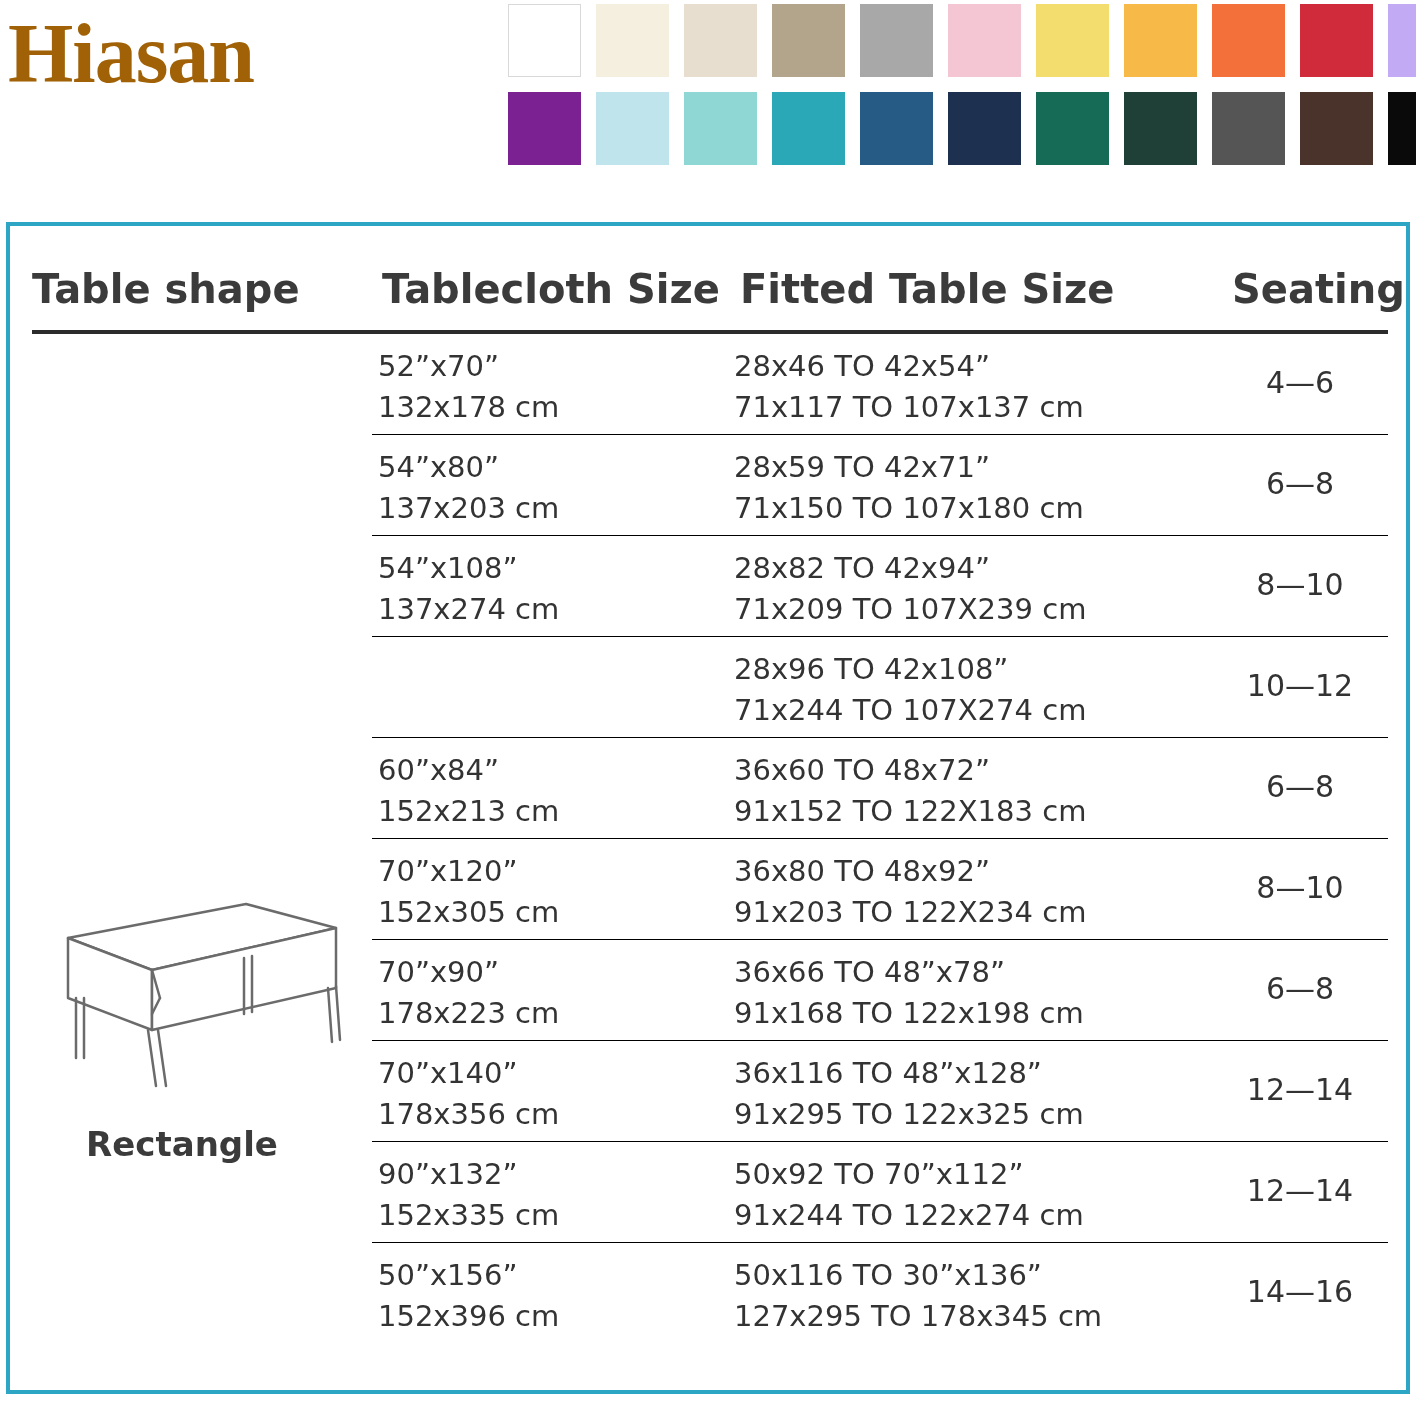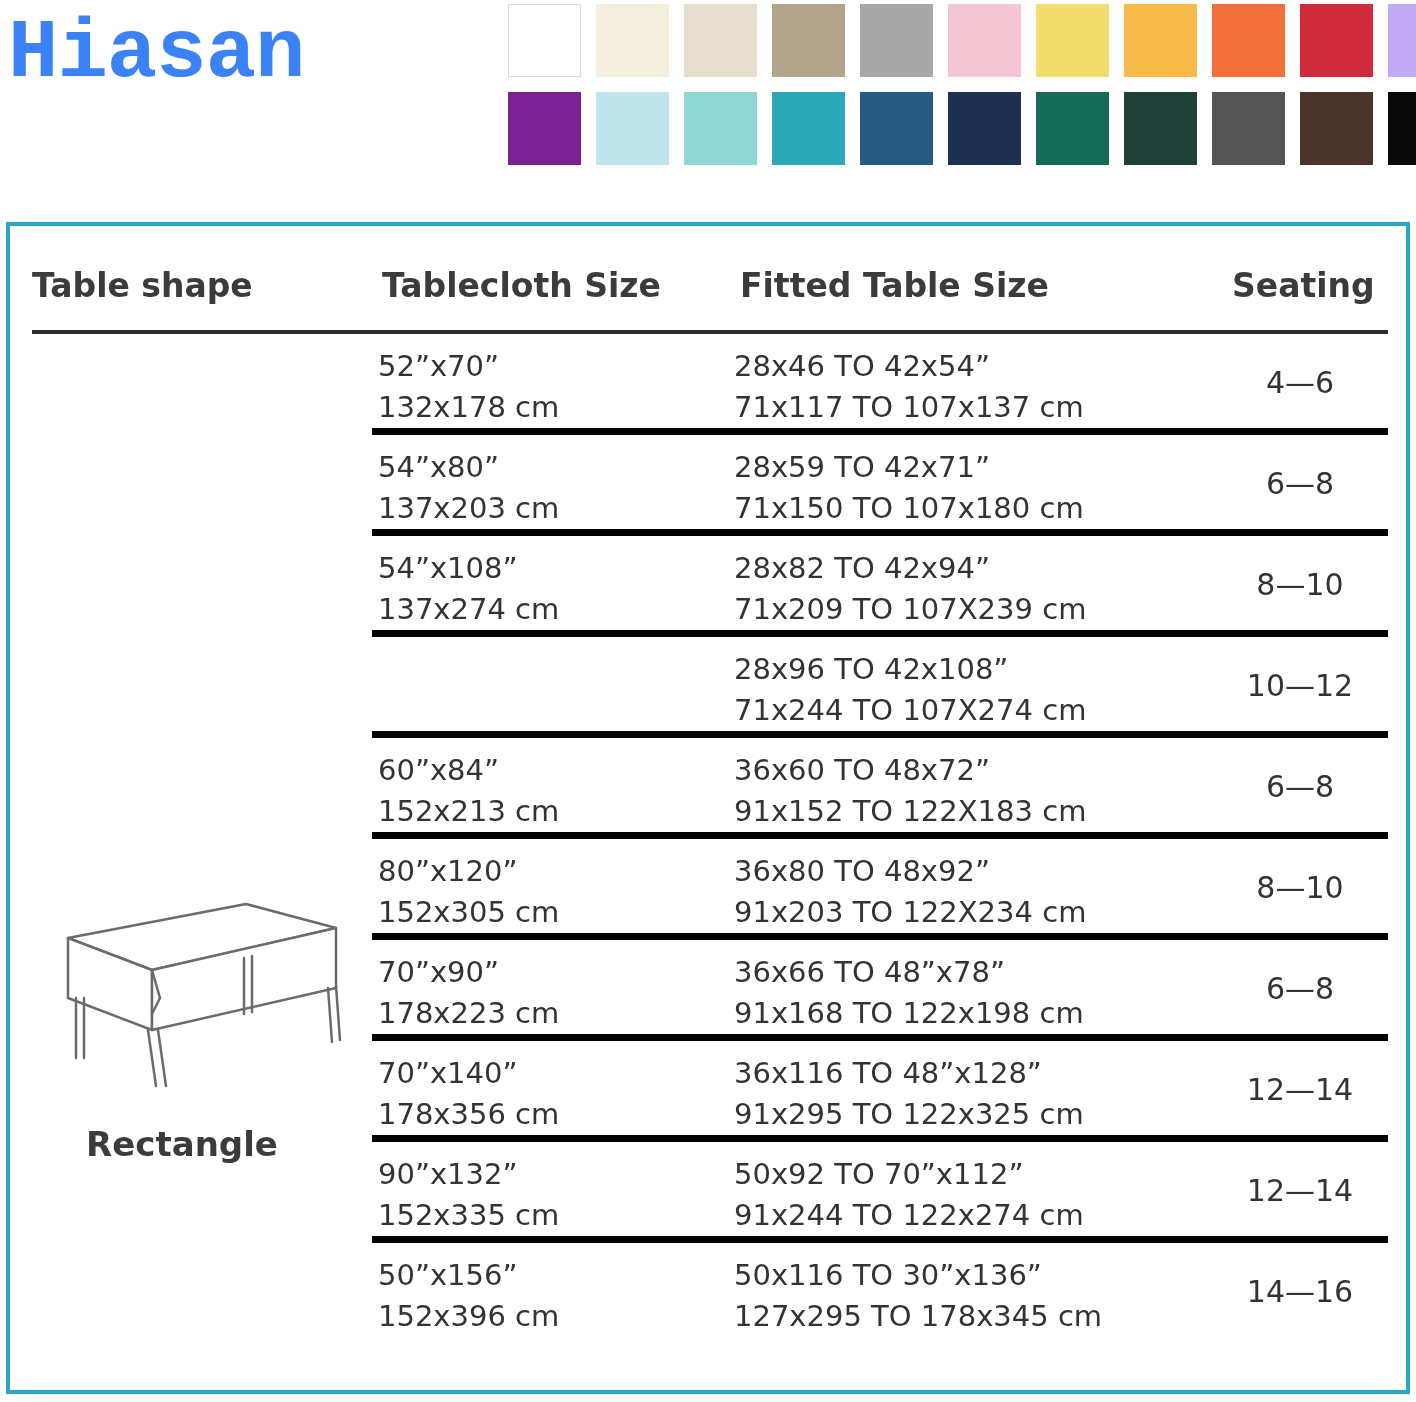--- a/index.html
+++ b/index.html
@@ -25,22 +25,22 @@
     width: 1416px;
     height: 190px;
   }
   .brand {
     position: absolute;
     left: 8px;
     top: 8px;
     font-size: 84px;
     font-weight: bold;
     letter-spacing: -1px;
-    color: #3b82f6;
-    font-family: Liberation Mono, monospace;
+    color: #a16207;
+    font-family: Liberation Serif, serif;
     line-height: 1.1;
   }
   .swatch-grid {
     position: absolute;
     left: 508px;
     top: 4px;
     display: flex;
     flex-direction: column;
     gap: 15px;
   }
@@ -78,21 +78,21 @@
   
   .col-headers {
     position: absolute;
     left: 22px;
     top: 40px;
     width: 1356px;
     height: 62px;
   }
   .col-headers .h {
     position: absolute;
-    font-size: 33px;
+    font-size: 40px;
     font-weight: bold;
     color: #3b3b3b;
     font-family: "DejaVu Sans", sans-serif;
     white-space: nowrap;
   }
   .h-shape  { left: 0px;   top: 0; }
   .h-cloth  { left: 350px; top: 0; }
   .h-fitted { left: 708px; top: 0; }
   .h-seat   { left: 1200px; top: 0; }
 
@@ -135,21 +135,21 @@
   
   .rows {
     position: absolute;
     left: 362px;
     top: 108px;
     width: 1016px;
   }
   .row {
     position: relative;
     height: 101px;
-    border-bottom: 7px solid #000000;
+    border-bottom: 1px solid #000000;
   }
   .row:last-child { border-bottom: none; }
 
   .cell {
     position: absolute;
     font-size: 29px;
     color: #333333;
     font-family: "DejaVu Sans", sans-serif;
     line-height: 1.42;
     white-space: nowrap;
@@ -286,21 +286,21 @@
               <span class="line2">152x213 cm</span>
             </div>
             <div class="cell c-fitted">
               <span class="line2">36x60 TO 48x72”</span>
               <span class="line2">91x152 TO 122X183 cm</span>
             </div>
             <div class="cell c-seat">6—8</div>
           </div>
           <div class="row">
             <div class="cell c-cloth">
-              <span class="line2">80”x120”</span>
+              <span class="line2">70”x120”</span>
               <span class="line2">152x305 cm</span>
             </div>
             <div class="cell c-fitted">
               <span class="line2">36x80 TO 48x92”</span>
               <span class="line2">91x203 TO 122X234 cm</span>
             </div>
             <div class="cell c-seat">8—10</div>
           </div>
           <div class="row">
             <div class="cell c-cloth">

